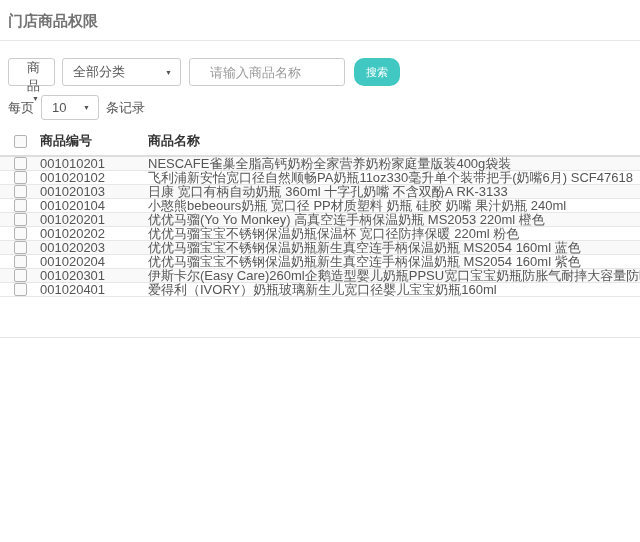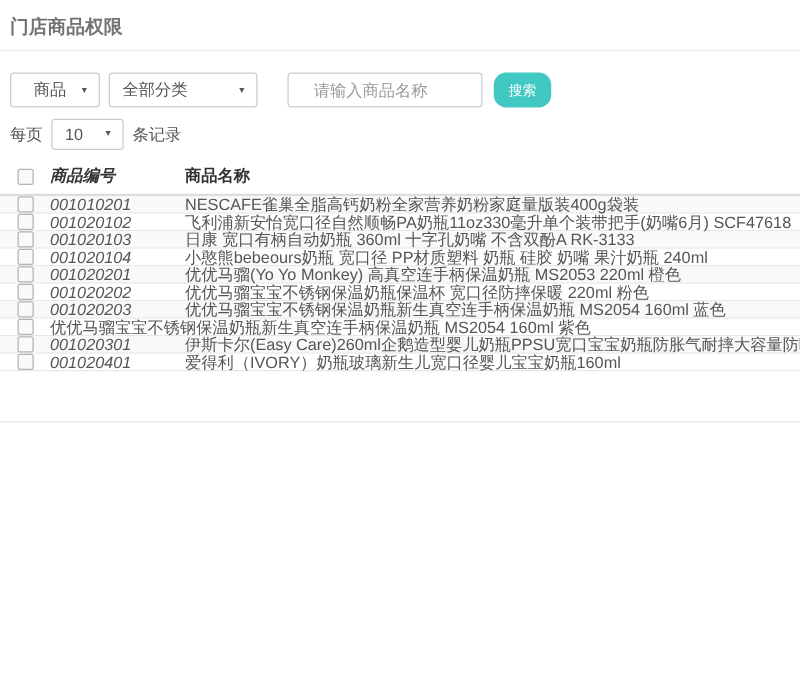--- a/index.html
+++ b/index.html
@@ -41,23 +41,23 @@
     padding: 0 8px 0 10px;
     cursor: pointer;
     user-select: none;
   }
   .sel .caret {
     font-size: 7px;
     color: #555555;
     margin-left: 6px;
     line-height: 1;
   }
-  .sel-type { width: 72px; margin-right: 7px; }
+  .sel-type { width: 47px; margin-right: 7px; flex-direction: column; }
   .sel-type .sel-value { margin-left: 8px; }
-  .sel-category { width: 119px; margin-right: 24px; }
+  .sel-category { width: 119px; margin-right: 8px; }
   .name-input {
     width: 156px;
     height: 28px;
     border: 1px solid #cccccc;
     border-radius: 3px;
     font-size: 13px;
     color: #555555;
     padding: 0 20px;
     margin-right: 9px;
     outline: none;
@@ -104,21 +104,21 @@
     border-bottom: 1px solid #e7e7e7;
     background: #ffffff;
   }
   .grid-row.striped { background: #f9f9f9; }
   .cell-check {
     width: 40px;
     padding-left: 14px;
     display: flex;
     align-items: center;
   }
-  .cell-id { width: 108px; font-style: italic; }
+  .cell-id { width: 108px; }
   .cell-name {
     flex: 1;
     white-space: nowrap;
     overflow: hidden;
   }
   .checkbox {
     width: 13px;
     height: 13px;
     border: 1px solid #b3b3b3;
     border-radius: 2px;
@@ -221,20 +221,21 @@
       <span class="checkbox"></span>
     </div>
     <div class="cell-id">001020203</div>
     <div class="cell-name">优优马骝宝宝不锈钢保温奶瓶新生真空连手柄保温奶瓶 MS2054 160ml 蓝色</div>
   </div>
 
   <div class="grid-row">
     <div class="cell-check">
       <span class="checkbox"></span>
     </div>
+    <div class="cell-id">001020204</div>
     <div class="cell-name">优优马骝宝宝不锈钢保温奶瓶新生真空连手柄保温奶瓶 MS2054 160ml 紫色</div>
   </div>
 
   <div class="grid-row striped">
     <div class="cell-check">
       <span class="checkbox"></span>
     </div>
     <div class="cell-id">001020301</div>
     <div class="cell-name">伊斯卡尔(Easy Care)260ml企鹅造型婴儿奶瓶PPSU宽口宝宝奶瓶防胀气耐摔大容量防呛奶蓝色奶瓶</div>
   </div>

